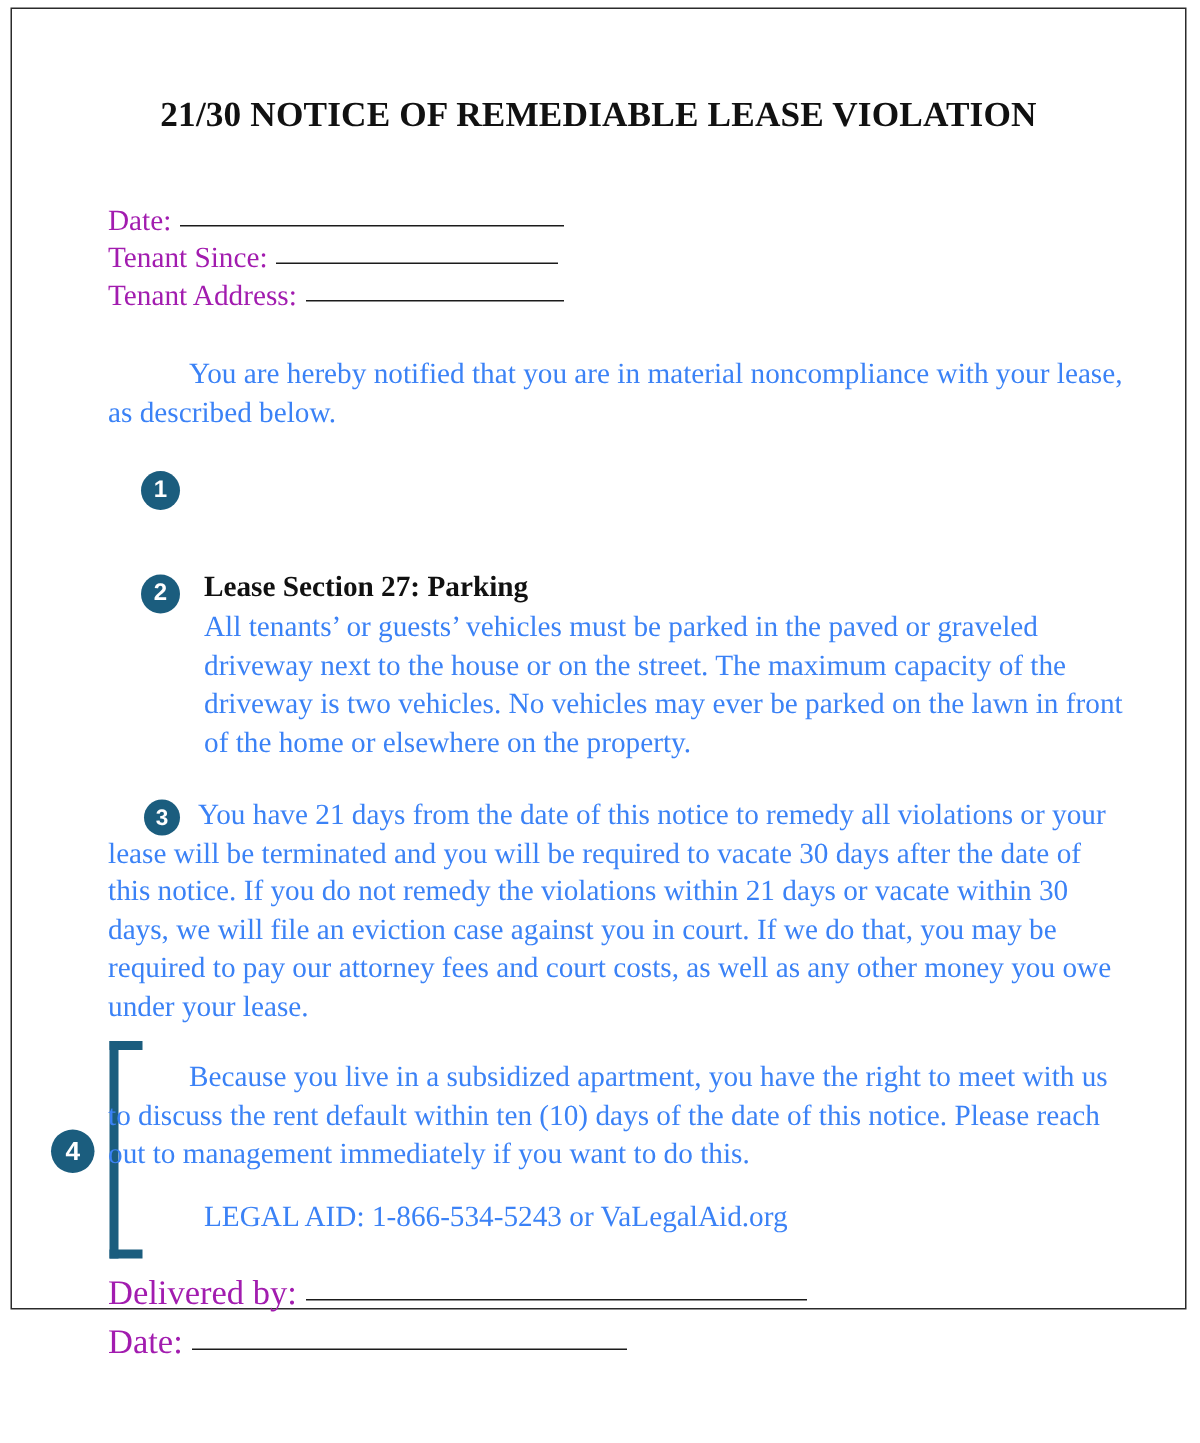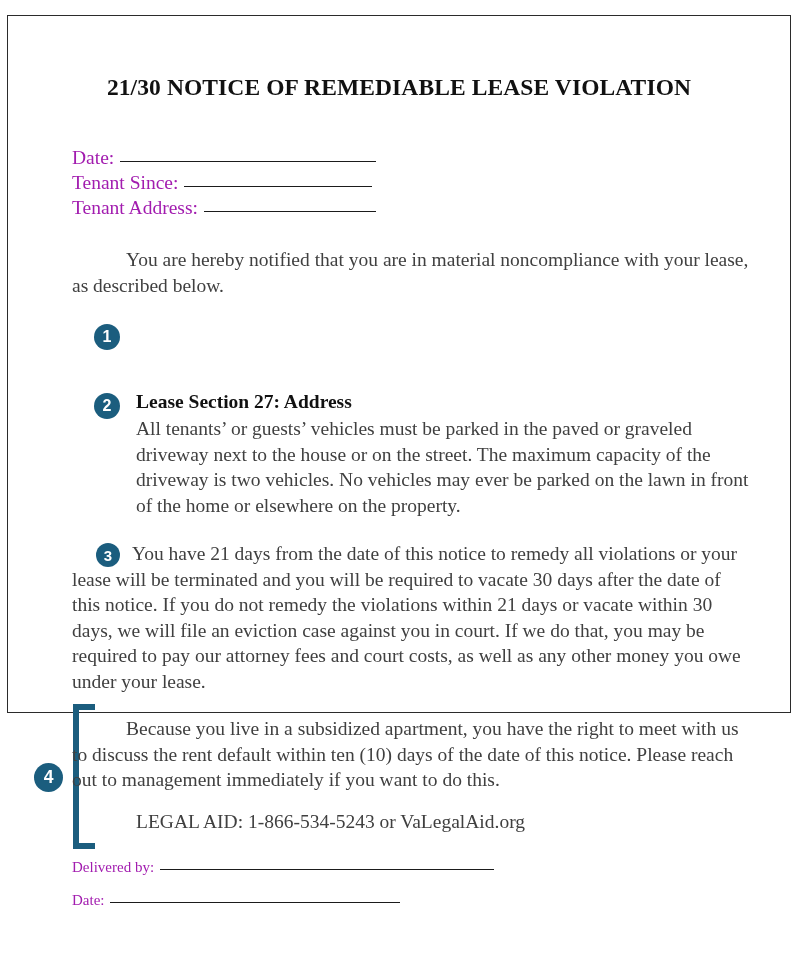--- a/index.html
+++ b/index.html
@@ -11,23 +11,23 @@
     width: 800px;
     height: 962px;
     font-family: "Liberation Serif", "DejaVu Serif", serif;
     color: #1a1a1a;
     overflow: hidden;
   }
 
   .page {
     position: absolute;
     left: 7px;
-    top: 15px;
+    top: 5px;
     width: 784px;
-    height: 698px;
+    height: 868px;
     border: 1.5px solid #2b2b2b;
     background: #ffffff;
     box-sizing: border-box;
     padding-left: 30px;
   }
 
   .page-inner {
     position: absolute;
     left: 0;
     top: 0;
@@ -75,21 +75,21 @@
   }
   .rule-date { width: 256px; }
   .rule-name { width: 188px; }
   .rule-addr { width: 172px; }
 
   
   .para {
     position: absolute;
     font-size: 19.5px;
     line-height: 25.5px;
-    color: #404040;
+    color: #3b82f6;
     text-align: left;
   }
   .indent { text-indent: 54px; }
 
   .intro {
     left: 64px;
     top: 231px;
     width: 678px;
   }
 
@@ -171,21 +171,21 @@
   .footer-block {
     position: absolute;
     left: 64px;
     top: 843px;
     width: 660px;
   }
   .footer-row {
     display: flex;
     align-items: baseline;
     height: 33px;
-    font-size: 15px;
+    font-size: 23px;
   }
   .rule-delivered { width: 334px; }
   .rule-footdate { width: 290px; }
 </style>
 </head>
 <body>
 
 <div class="page">
   <div class="page-inner">
 
@@ -208,21 +208,21 @@
         <span class="field-rule rule-addr"></span>
       </div>
 
     </div>
 
     <div class="para intro indent">You are hereby notified that you are in material noncompliance with your lease, as described below.</div>
 
     <div class="badge badge-1">1</div>
 
     <div class="badge badge-2">2</div>
-    <div class="item2-head">Lease Section 27: Address</div>
+    <div class="item2-head">Lease Section 27: Parking</div>
     <div class="para item2-body">All tenants’ or guests’ vehicles must be parked in the paved or graveled driveway next to the house or on the street. The maximum capacity of the driveway is two vehicles. No vehicles may ever be parked on the lawn in front of the home or elsewhere on the property.</div>
 
     <div class="badge badge-3">3</div>
     <div class="para item3">You have 21 days from the date of this notice to remedy all violations or your lease will be terminated and you will be required to vacate 30 days after the date of this notice. If you do not remedy the violations within 21 days or vacate within 30 days, we will file an eviction case against you in court. If we do that, you may be required to pay our attorney fees and court costs, as well as any other money you owe under your lease.</div>
 
     <div class="bracket"></div>
     <div class="badge badge-4">4</div>
     <div class="para sec4-para indent">Because you live in a subsidized apartment, you have the right to meet with us to discuss the rent default within ten (10) days of the date of this notice. Please reach out to management immediately if you want to do this.</div>
     <div class="para legal-aid">LEGAL AID: 1-866-534-5243 or VaLegalAid.org</div>
 

